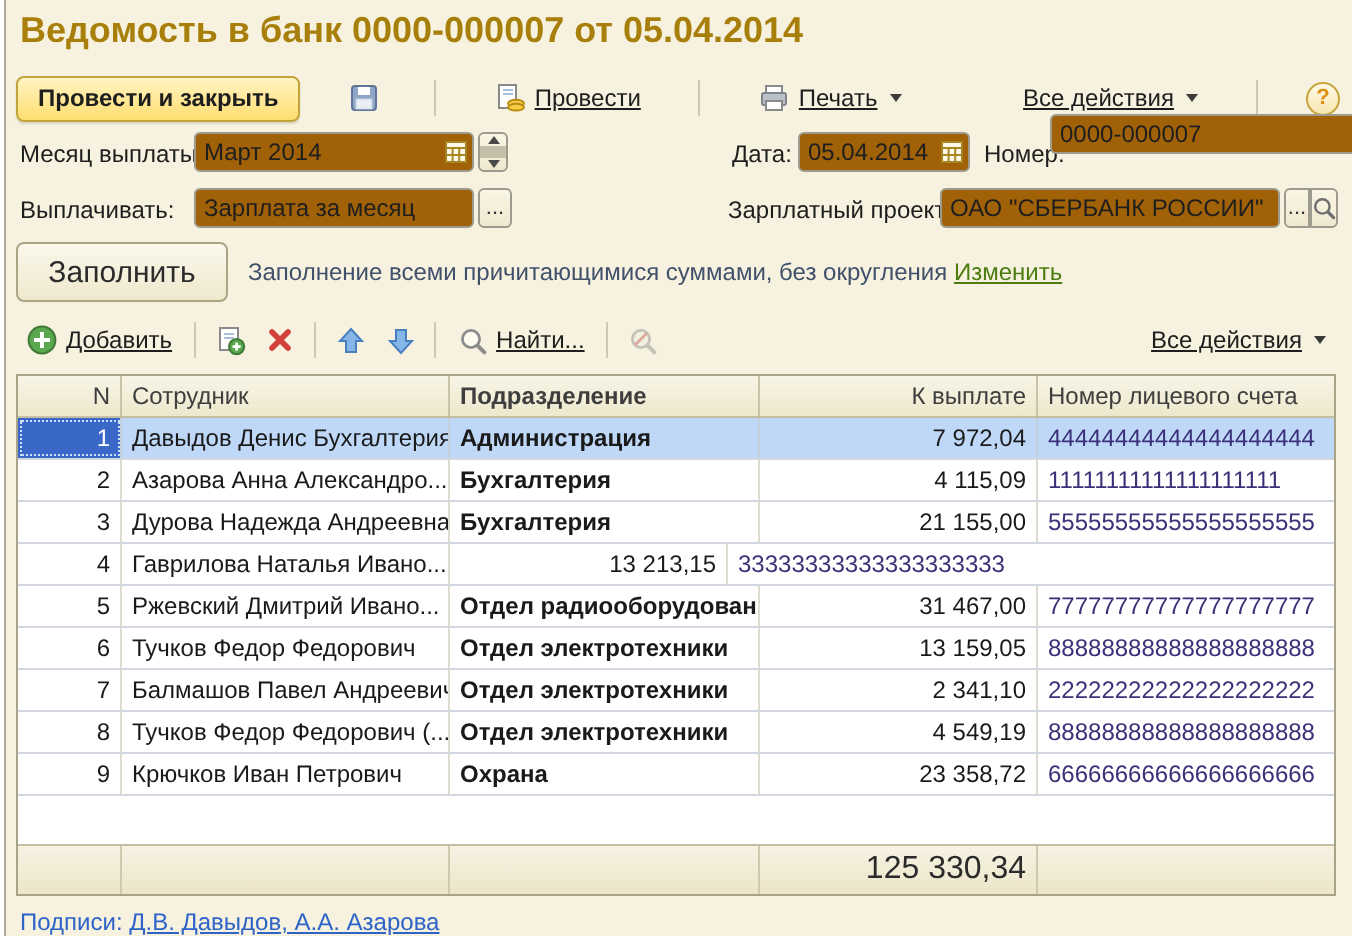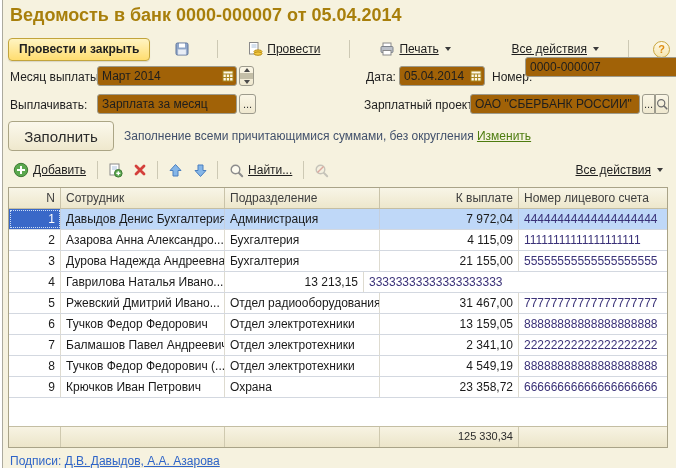--- a/index.html
+++ b/index.html
@@ -42,29 +42,29 @@
   .table{position:absolute;left:8px;top:187px;width:660px;height:261px;border:1px solid #A9A388;background:#fff;display:flex;flex-direction:column;}
   .thead{flex:0 0 21px;display:flex;background:linear-gradient(#F8F5E7,#EDE7CC);border-bottom:1px solid #C4BEA3;}
   .th{font-size:12px;color:#3E3E3E;padding:3px 5px;border-right:1px solid #C9C3A9;white-space:nowrap;overflow:hidden;cursor:pointer;}
   .th:last-child{border-right:none;}
   .tbody{flex:1;overflow:hidden;background:#fff;}
   .trow{display:flex;height:21px;border-bottom:1px solid #D3D8E0;cursor:pointer;background:#fff;}
   .td{font-size:12px;color:#1A1A1A;padding:3px 5px;border-right:1px solid #DEDBD0;white-space:nowrap;overflow:hidden;}
   .td:last-child{border-right:none;}
   .c1{width:52px;flex:0 0 52px;text-align:right;}
   .c2{width:164px;flex:0 0 164px;}
-  .c3{width:155px;flex:0 0 155px;}
+  .c3{width:155px;flex:0 0 155px;font-weight:bold;}
   .c4{width:139px;flex:0 0 139px;text-align:right;}
   .c5{flex:1;}
   .td.c5{color:#3A3178;}
   .trow.selected{background:#BFD8F8;}
   .trow.selected .td{border-right-color:#C4CFDE;}
   .trow.selected .c1{background:#3968C8;color:#fff;outline:1px dotted #CDDEF5;outline-offset:-2px;}
   .tfoot{flex:0 0 21px;display:flex;background:linear-gradient(#F7F3E3,#ECE5C9);border-top:1px solid #C4BEA3;}
-  .tf{padding:3px 5px;font-size:11px;color:#2B2B2B;border-right:1px solid #CFC9AF;}
+  .tf{padding:3px 5px;font-size:16px;color:#2B2B2B;border-right:1px solid #CFC9AF;}
   .tf:last-child{border-right:none;}
 
   .signatures{position:absolute;left:10px;top:454px;font-size:12px;color:#2E64C8;white-space:nowrap;}
   .signatures .names{text-decoration:underline;cursor:pointer;}
 </style>
 </head>
 <body>
 
 <div class="title">Ведомость в банк 0000-000007 от 05.04.2014</div>
 

